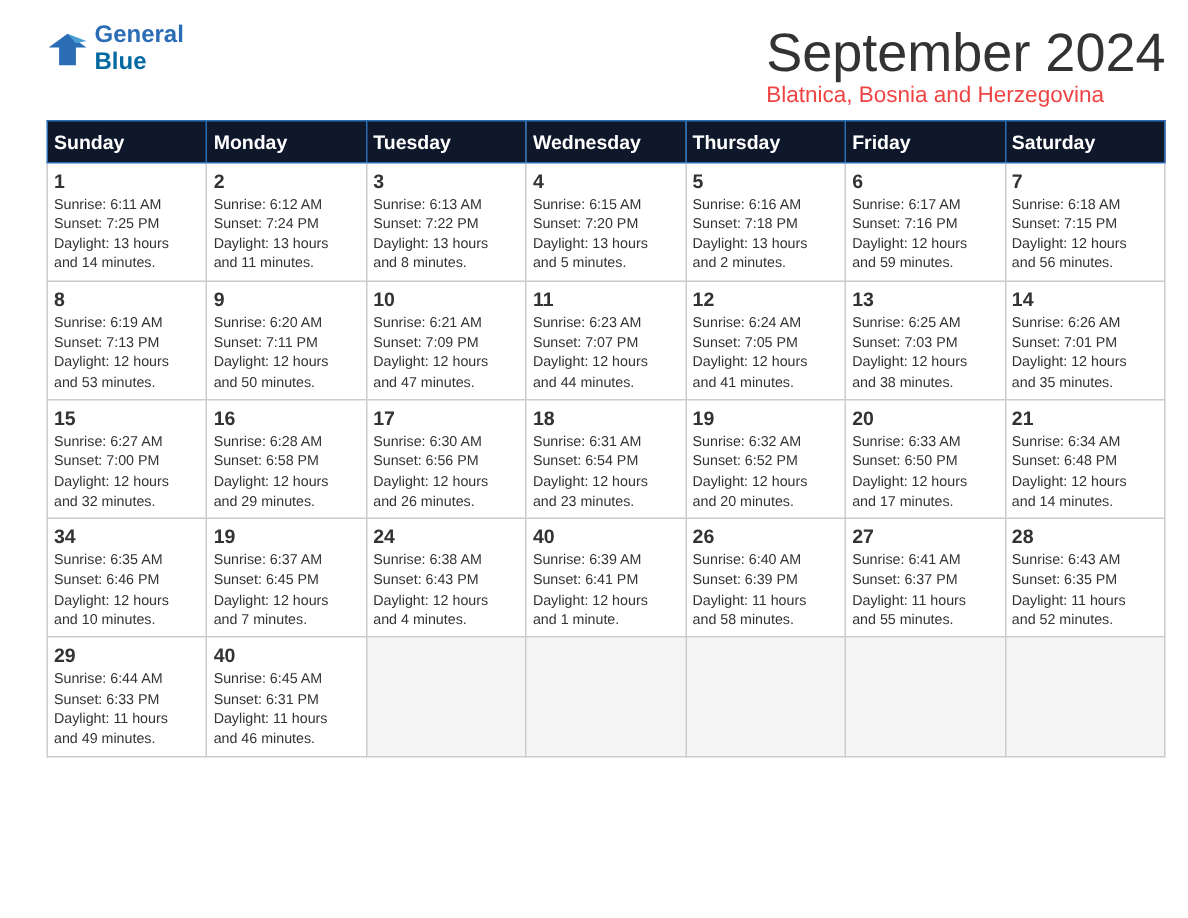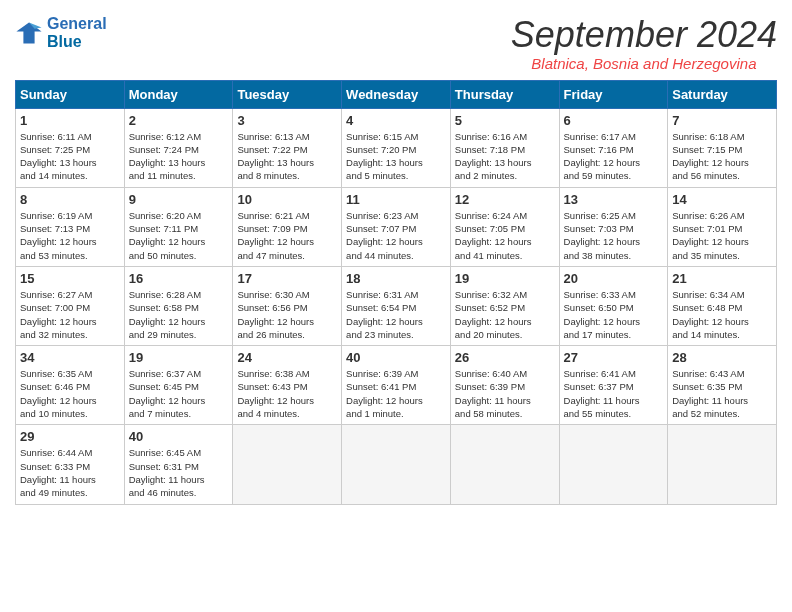--- a/index.html
+++ b/index.html
@@ -5,58 +5,57 @@
     * { box-sizing: border-box; margin: 0; padding: 0; }
     body {
       font-family: Arial, sans-serif;
       background: #fff;
       width: 792px;
       height: 612px;
       overflow: hidden;
     }
     .container {
       width: 792px;
-      padding: 15px 15px 10px 15px;
+      padding: 15px 15px 10px 31px;
     }
     .header-row {
       display: flex;
       align-items: flex-start;
       justify-content: space-between;
       margin-bottom: 8px;
     }
     .logo {
       display: flex;
       align-items: center;
       gap: 4px;
     }
     .logo-bird {
       width: 28px;
       height: 28px;
     }
     .title-block {
-      text-align: center;
-      font-style: italic;
+      text-align: left;
     }
     .month-title {
       font-size: 36px;
       font-weight: normal;
       color: #333;
       line-height: 1.1;
     }
     .subtitle {
       font-size: 15px;
       color: #ef4444;
     }
     table {
       width: 100%;
       border-collapse: collapse;
       table-layout: fixed;
     }
     th {
-      background-color: #0369a1;
+      background-color: #0f172a;
       color: #fff;
       font-size: 13px;
       font-weight: bold;
       padding: 6px 4px;
       text-align: left;
       border: 1px solid #2a6db5;
     }
     td {
       border: 1px solid #ccc;
       vertical-align: top;

